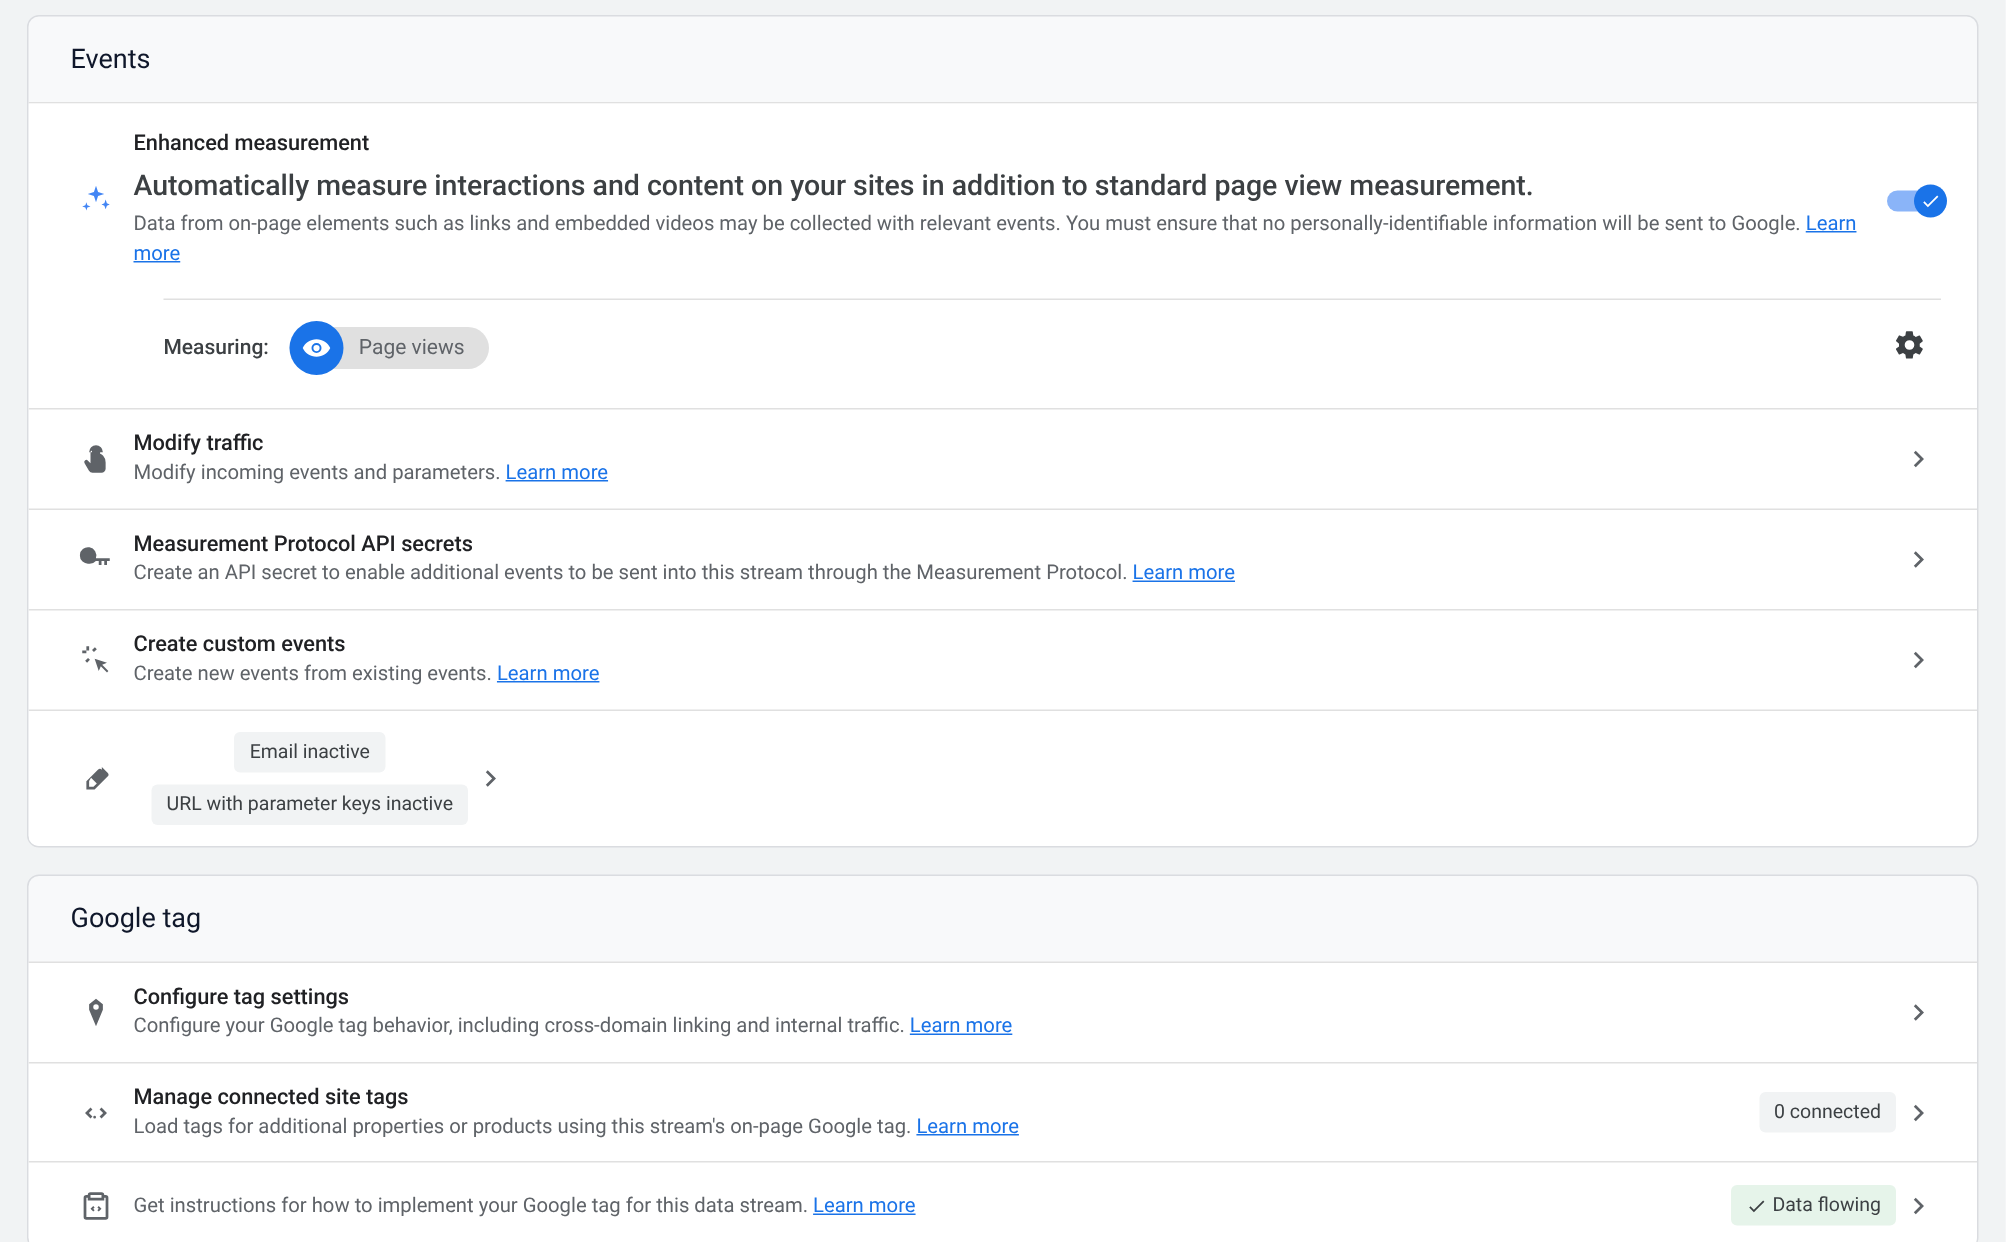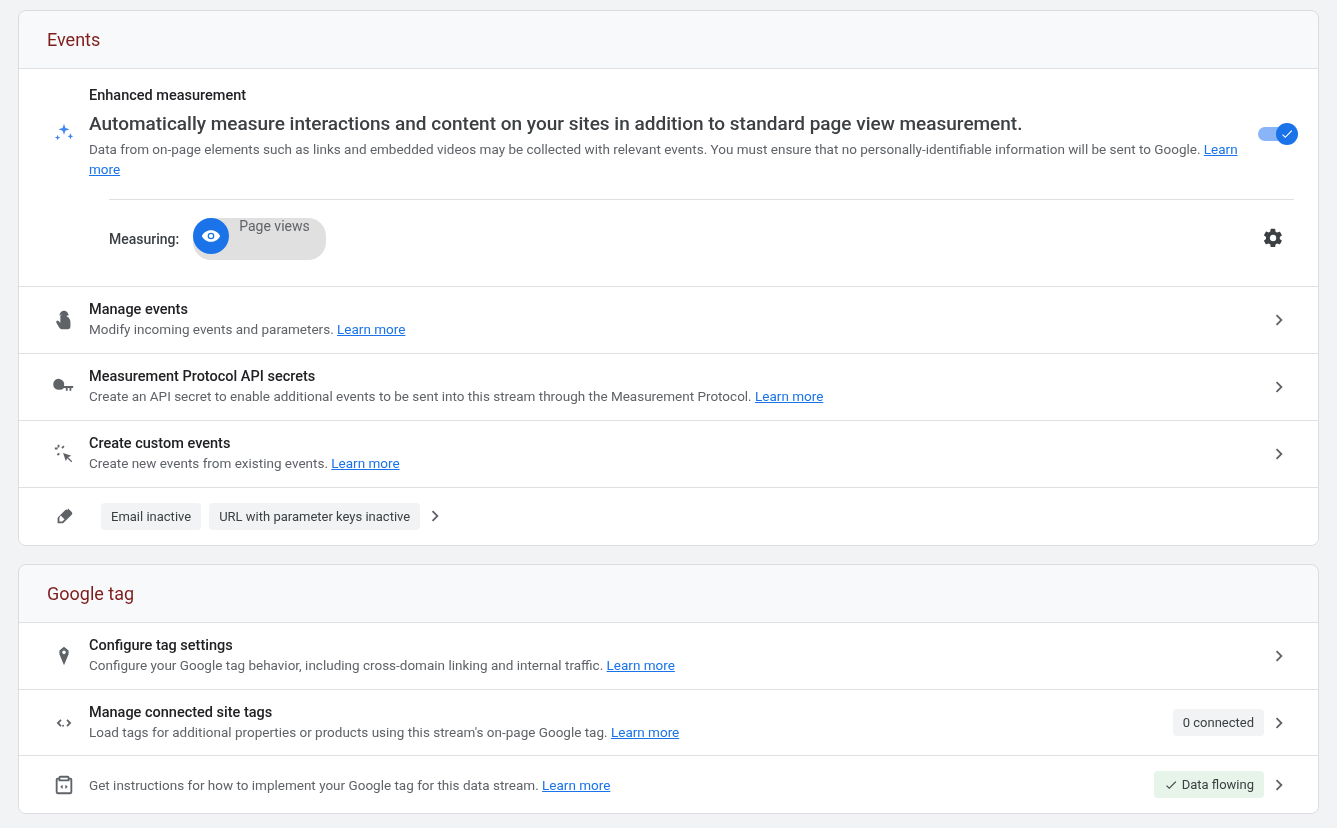--- a/index.html
+++ b/index.html
@@ -14,21 +14,21 @@
   .card {
     background: #f8f9fa;
     border: 1px solid #dadce0;
     border-radius: 8px;
     margin-bottom: 18px;
     overflow: hidden;
   }
   .card-header {
     padding: 18px 28px;
     font-size: 18px;
-    color: #7f1d1d;
+    color: #0f172a;
     font-weight: 400;
     border-bottom: 1px solid #e0e0e0;
   }
   .row {
     background: #fff;
     border-top: 1px solid #e0e0e0;
     display: flex;
     align-items: center;
     padding: 14px 24px 14px 20px;
     min-height: 58px;
@@ -71,20 +71,21 @@
     align-items: center;
     justify-content: center;
     color: #5f6368;
   }
   .chev-col svg { width: 22px; height: 22px; fill: #5f6368; }
   .badges-col {
     display: flex;
     gap: 8px;
     align-items: center;
     margin-left: 12px;
+    flex-direction: column;
   }
   .badge {
     background: #f1f3f4;
     color: #3c4043;
     font-size: 13px;
     padding: 6px 10px;
     border-radius: 4px;
     white-space: nowrap;
   }
   .badge.success {
@@ -138,23 +139,24 @@
     padding: 18px 0 26px 70px;
   }
   .measuring-label {
     font-size: 14px;
     font-weight: 500;
     color: #3c4043;
     margin-right: 14px;
   }
   .chip {
     display: flex;
+    align-items: center;
     background: #e0e0e0;
     border-radius: 18px;
-    height: 42px;
+    height: 28px;
     padding-right: 16px;
   }
   .chip .chip-icon {
     width: 36px; height: 36px;
     background: #1a73e8;
     border-radius: 50%;
     display: flex; align-items: center; justify-content: center;
     margin-right: 10px;
   }
   .chip .chip-icon svg { width: 20px; height: 20px; fill: #fff; }
@@ -214,21 +216,21 @@
     </div>
   </div>
 
   <div class="row">
     <div class="icon-col">
       <svg viewBox="0 0 24 24">
           <path d="M9 11.24V7a3 3 0 016 0v1.17c.85.3 1.61.78 2.22 1.39A6.98 6.98 0 0119 14.5V19a3 3 0 01-3 3H9.5a3 3 0 01-2.6-1.5l-3.2-5.5a1.5 1.5 0 012.3-1.9L8 15V7a1 1 0 012 0v4.24zM12 2a5 5 0 00-5 5h2a3 3 0 016 0h2a5 5 0 00-5-5z"></path>
         </svg>
     </div>
     <div class="text-col">
-      <div class="row-title">Manage events</div>
+      <div class="row-title">Modify traffic</div>
       <div class="row-desc"><span>Modify incoming events and parameters. </span><a class="learn-more">Learn more</a></div>
     </div>
     <div class="chev-col">
         <svg viewBox="0 0 24 24">
           <path d="M8.59 16.59L13.17 12 8.59 7.41 10 6l6 6-6 6z"></path>
         </svg>
       </div>
   </div>
 
   <div class="row">

